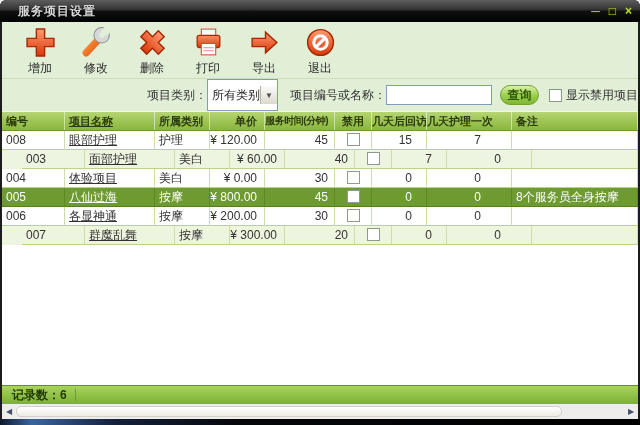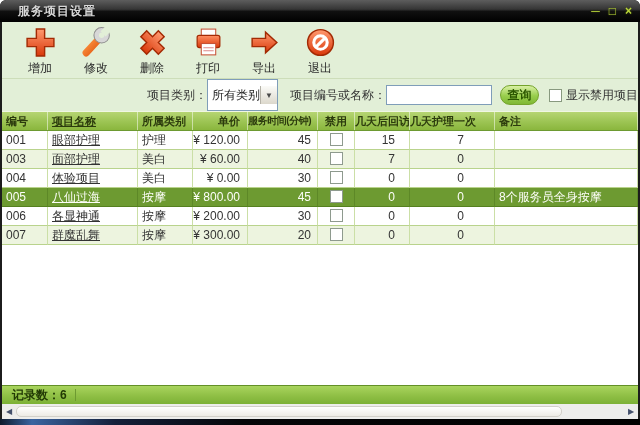--- a/index.html
+++ b/index.html
@@ -43,26 +43,26 @@
   .cbx { width:13px; height:13px; background:#fff; border:1px solid #88997f; display:inline-block;
          margin-right:4px; cursor:pointer; flex:0 0 13px; }
   
   .tablehead { flex:0 0 20px; display:flex; background:linear-gradient(180deg,#b6d573 0%,#9cc453 55%,#8ab63d 100%);
                border-top:1px solid #f0f7e3; border-bottom:1px solid #6d9a31; }
   .hc { font-size:11px; font-weight:bold; color:#2c3b0d; text-align:center; line-height:18px;
         border-right:1px solid rgba(255,255,255,.5); white-space:nowrap; overflow:hidden; cursor:pointer; }
   .hc.c4 { font-size:10px; letter-spacing:-0.5px; }
   .tablebody { flex:1; background:#fff; overflow:hidden; }
   .trow { display:flex; height:19px; background:#fff; cursor:pointer; }
-  .trow.alt { background:#edf4df; }
+  .trow.alt { background:#edf4df;padding-left:20px; }
   .trow.sel { background:#6d9a31; color:#fff; }
   .tc { font-size:12px; color:#333; line-height:18px; border-right:1px solid #cbdfa6;
         border-bottom:1px solid #b9d38c; white-space:nowrap; overflow:hidden; }
   .trow.sel .tc { color:#fdfef9; border-right-color:#5d8827; border-bottom-color:#55801f; }
-  .c0 { width:46px; text-align:left; padding-left:4px; }
+  .c0 { width:63px; text-align:left; padding-left:4px; }
   .c1 { width:90px; text-align:left; padding-left:4px;text-decoration:underline; }
   .c2 { width:55px; text-align:left; padding-left:4px; }
   .c3 { width:55px; text-align:right; padding-right:7px; }
   .c4 { width:70px; text-align:right; padding-right:6px; }
   .c5 { width:37px; text-align:center; }
   .c6 { width:55px; text-align:right; padding-right:14px; }
   .c7 { width:85px; text-align:right; padding-right:30px; }
   .c8 { flex:1; text-align:left; padding-left:4px; }
   .cb { width:13px; height:13px; background:#fff; border:1px solid #8e9a8e; display:inline-block;
         margin-top:2px; cursor:pointer; }
@@ -219,21 +219,21 @@
         <div class="hc c3">单价</div>
         <div class="hc c4">服务时间(分钟)</div>
         <div class="hc c5">禁用</div>
         <div class="hc c6">几天后回访</div>
         <div class="hc c7">几天护理一次</div>
         <div class="hc c8">备注</div>
       </div>
 
     <div class="tablebody">
         <div class="trow">
-          <div class="tc c0">001</div>
+          <div class="tc c0">008</div>
           <div class="tc c1">眼部护理</div>
           <div class="tc c2">护理</div>
           <div class="tc c3">¥ 120.00</div>
           <div class="tc c4">45</div>
           <div class="tc c5"><span class="cb"></span></div>
           <div class="tc c6">15</div>
           <div class="tc c7">7</div>
           <div class="tc c8"></div>
         </div>
         <div class="trow alt">

